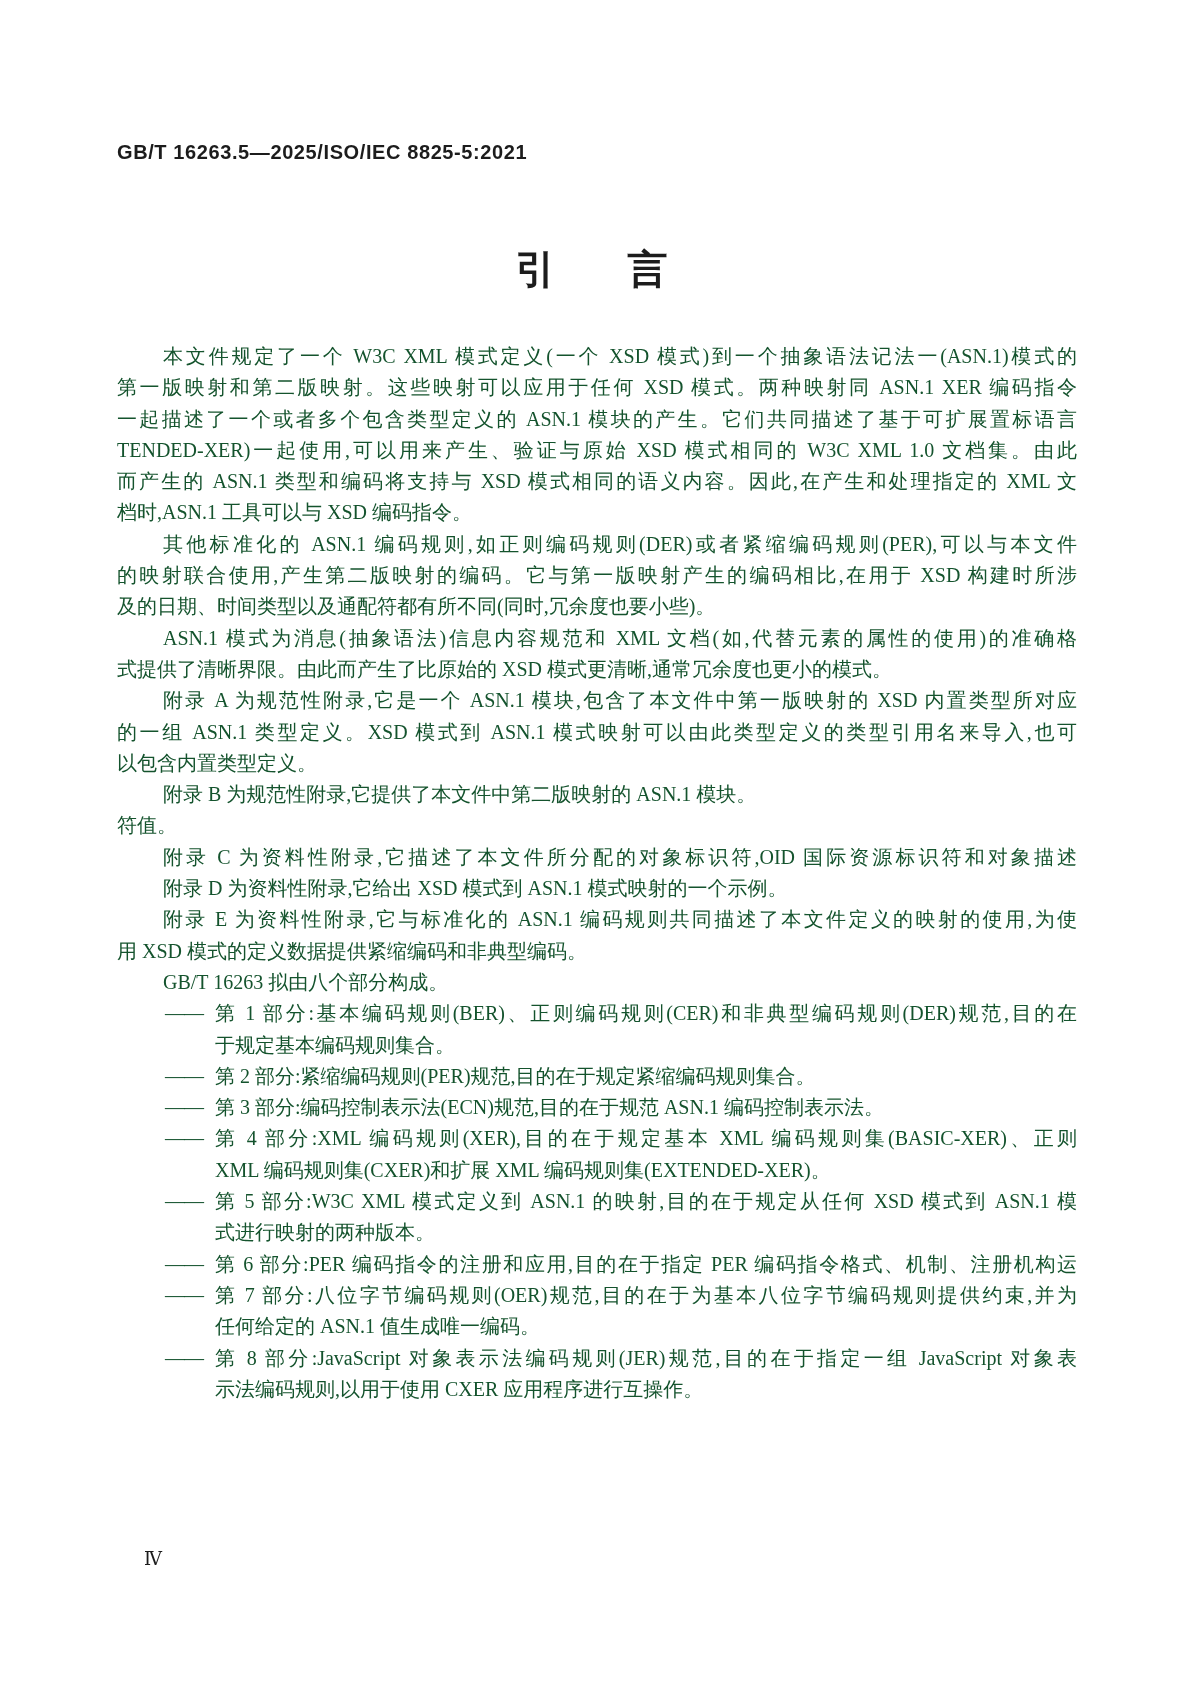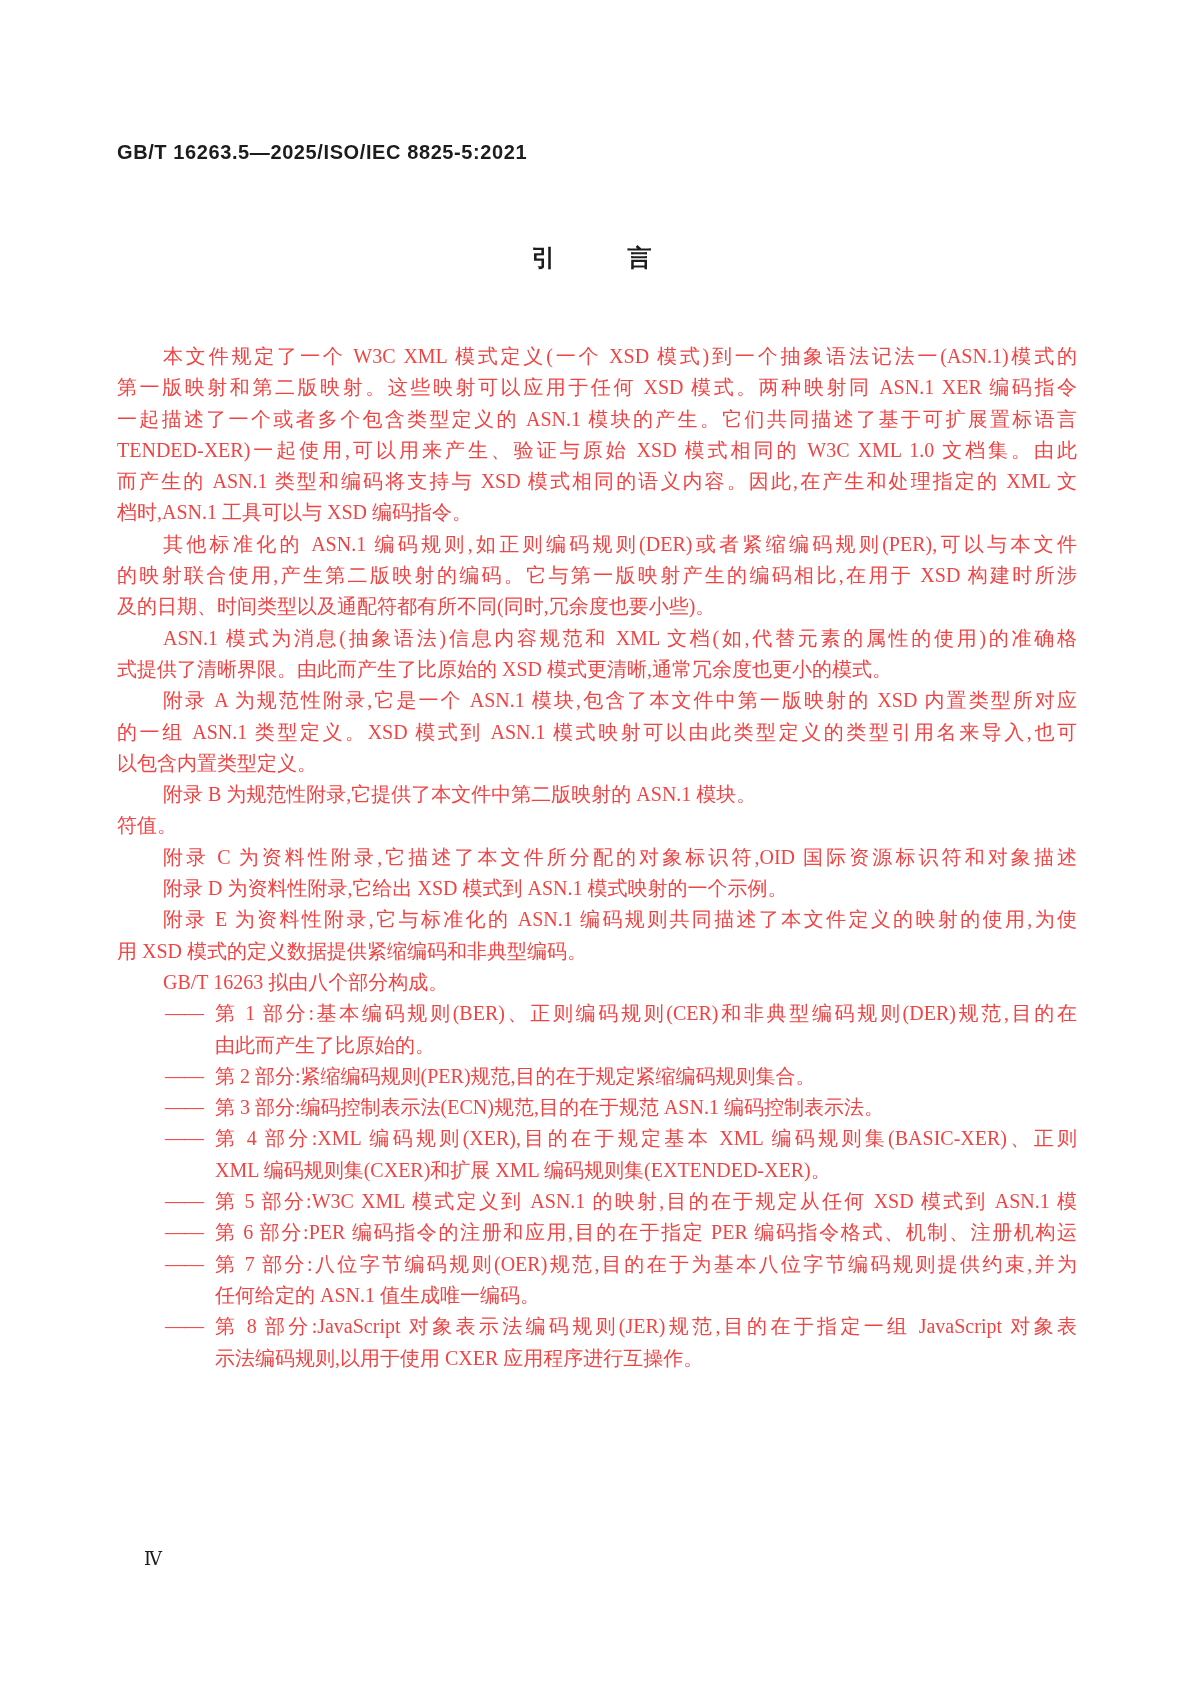--- a/index.html
+++ b/index.html
@@ -24,33 +24,33 @@
   }
   .doc-title {
     position: absolute;
     top: 242px;
     left: 0;
     right: 8px;
     margin: 0;
     text-align: center;
     font-family: "Liberation Sans", "DejaVu Sans", sans-serif;
     font-weight: bold;
-    font-size: 24px;
+    font-size: 40px;
     letter-spacing: 72px;
     text-indent: 72px;
     white-space: nowrap;
   }
   .body-text {
     position: absolute;
     left: 117px;
     top: 341px;
     width: 960px;
     font-family: "Liberation Serif", "DejaVu Serif", serif;
     font-size: 20px;
-    color: #ef4444;
+    color: #14532d;
   }
   .line {
     height: 31.3px;
     line-height: 31.3px;
     white-space: nowrap;
     overflow: visible;
   }
   .line.fill {
     white-space: normal;
     text-align: justify;
@@ -115,34 +115,35 @@
       </div>
       <div class="block p">
         <div class="line fill indent">附录 E 为资料性附录,它与标准化的 ASN.1 编码规则共同描述了本文件定义的映射的使用,为使</div>
         <div class="line">用 XSD 模式的定义数据提供紧缩编码和非典型编码。</div>
       </div>
       <div class="block p">
         <div class="line indent">GB/T 16263 拟由八个部分构成。</div>
       </div>
       <div class="block li">
         <div class="line fill"><span class="dash">——</span>第 1 部分:基本编码规则(BER)、正则编码规则(CER)和非典型编码规则(DER)规范,目的在</div>
-        <div class="line">由此而产生了比原始的。</div>
+        <div class="line">于规定基本编码规则集合。</div>
       </div>
       <div class="block li">
         <div class="line"><span class="dash">——</span>第 2 部分:紧缩编码规则(PER)规范,目的在于规定紧缩编码规则集合。</div>
       </div>
       <div class="block li">
         <div class="line"><span class="dash">——</span>第 3 部分:编码控制表示法(ECN)规范,目的在于规范 ASN.1 编码控制表示法。</div>
       </div>
       <div class="block li">
         <div class="line fill"><span class="dash">——</span>第 4 部分:XML 编码规则(XER),目的在于规定基本 XML 编码规则集(BASIC-XER)、正则</div>
         <div class="line">XML 编码规则集(CXER)和扩展 XML 编码规则集(EXTENDED-XER)。</div>
       </div>
       <div class="block li">
         <div class="line fill"><span class="dash">——</span>第 5 部分:W3C XML 模式定义到 ASN.1 的映射,目的在于规定从任何 XSD 模式到 ASN.1 模</div>
+        <div class="line">式进行映射的两种版本。</div>
       </div>
       <div class="block li">
         <div class="line fill"><span class="dash">——</span>第 6 部分:PER 编码指令的注册和应用,目的在于指定 PER 编码指令格式、机制、注册机构运</div>
       </div>
       <div class="block li">
         <div class="line fill"><span class="dash">——</span>第 7 部分:八位字节编码规则(OER)规范,目的在于为基本八位字节编码规则提供约束,并为</div>
         <div class="line">任何给定的 ASN.1 值生成唯一编码。</div>
       </div>
       <div class="block li">
         <div class="line fill"><span class="dash">——</span>第 8 部分:JavaScript 对象表示法编码规则(JER)规范,目的在于指定一组 JavaScript 对象表</div>

